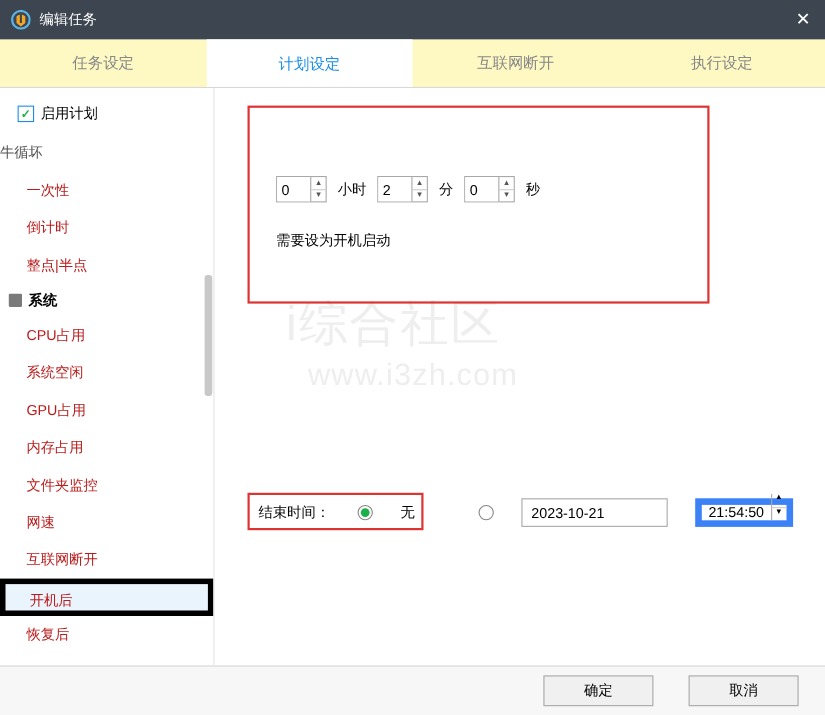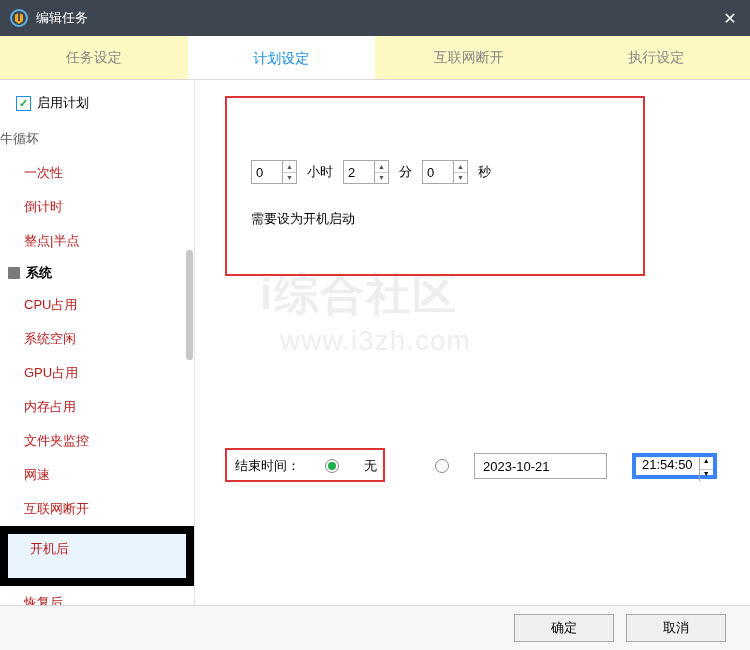--- a/index.html
+++ b/index.html
@@ -12,42 +12,42 @@
 .tab{flex:1;display:flex;align-items:center;justify-content:center;color:#888;cursor:pointer;font-size:14px}
 .tab.active{background:#fff;color:#1a8fe6;border-top:2px solid #fff}
 .body{display:flex;height:525px}
 .sidebar{width:195px;border-right:1px solid #e4e4e4;padding:14px 0 0 0;overflow:hidden;position:relative}
 .scrollbar{position:absolute;right:1px;top:170px;width:7px;height:110px;background:#c8c8c8;border-radius:3px}
 .enable{display:flex;align-items:center;padding:0 0 10px 16px}
 .enable .chk{width:15px;height:15px;border:1px solid #1a8fe6;margin-right:6px;display:flex;align-items:center;justify-content:center;color:#1bb04a;font-size:11px;font-weight:bold}
 .cat{display:flex;align-items:center;padding:6px 0 6px 8px;font-weight:bold}
 .cat .sq{width:12px;height:12px;background:#7a7a7a;margin-right:6px;border-radius:1px}
 .item{padding:8px 0 8px 24px;cursor:pointer;color:#b91c1c}
-.item.sel{background:#eaf4fc;border:8px solid #000000;padding:6px 0 20px 22px}
+.item.sel{background:#eaf4fc;border:5px solid #000000;padding:6px 0 0 22px}
 .item.halfcut{color:#555}
 .content{flex:1;position:relative}
-.wm{position:absolute;top:185px;left:65px;color:#eee;font-size:44px;font-weight:bold;pointer-events:none;letter-spacing:2px}
+.wm{position:absolute;top:185px;left:65px;color:#eee;font-size:44px;font-weight:normal;pointer-events:none;letter-spacing:2px}
 .wm2{position:absolute;top:245px;left:85px;color:#eee;font-size:28px;pointer-events:none;letter-spacing:1px}
 .box1{position:absolute;top:16px;left:30px;width:420px;height:180px;border:2px solid #d33}
 .timerow{position:absolute;top:80px;left:56px;display:flex;align-items:center;gap:6px}
 .spin{display:flex;align-items:center;border:1px solid #a8a8a8;background:#fff;height:24px}
 .spin input{width:30px;height:22px;border:0;text-align:left;padding-left:4px;outline:none}
 .spin .arrows{width:14px;height:22px;border-left:1px solid #a8a8a8;display:flex;flex-direction:column}
 .spin .arrows div{flex:1;display:flex;align-items:center;justify-content:center;font-size:7px;color:#555;cursor:pointer}
 .spin .arrows div:first-child{border-bottom:1px solid #ccc}
 .unit{padding:0 4px}
 .note{position:absolute;top:130px;left:56px}
 .box2{position:absolute;top:368px;left:30px;width:160px;height:34px;border:2px solid #d33}
 .endrow{position:absolute;top:373px;left:40px;display:flex;align-items:center;gap:25px}
 .radio{width:14px;height:14px;border:1px solid #888;border-radius:50%;display:flex;align-items:center;justify-content:center;cursor:pointer}
 .radio.on::after{content:"";width:8px;height:8px;background:#1bb04a;border-radius:50%}
 .datein{border:1px solid #a8a8a8;height:26px;padding:0 8px;width:133px;background:#fff}
-.timein{border:4px solid #3b82f6;height:26px;display:flex;align-items:flex-start;background:#fff}
+.timein{border:6px solid #3b82f6;height:26px;display:flex;align-items:flex-end;background:#fff}
 .timein span{padding:0 6px}
-.footer{height:45px;border-top:1px solid #d8d8d8;background:#f7f7f7;display:flex;justify-content:flex-end;align-items:center;gap:12px;padding-right:24px}
+.footer{height:45px;border-top:1px solid #d8d8d8;background:#f7f7f7;display:flex;justify-content:flex-end;align-items:center;gap:32px;padding-right:24px}
 .btn{width:100px;height:28px;border:1px solid #a8a8a8;background:#f0f0f0;cursor:pointer;display:flex;align-items:center;justify-content:center}
 </style>
 </head>
 <body>
 
 <div class="titlebar">
   <span class="logo">
     <svg width="18" height="18" viewBox="0 0 18 18">
         <circle cx="9" cy="9" r="8" fill="none" stroke="#5ab4e6" stroke-width="2"></circle>
         <path d="M9 3 L13 6 L13 12 L9 15 L5 12 L5 6 Z" fill="#f5a623"></path>

